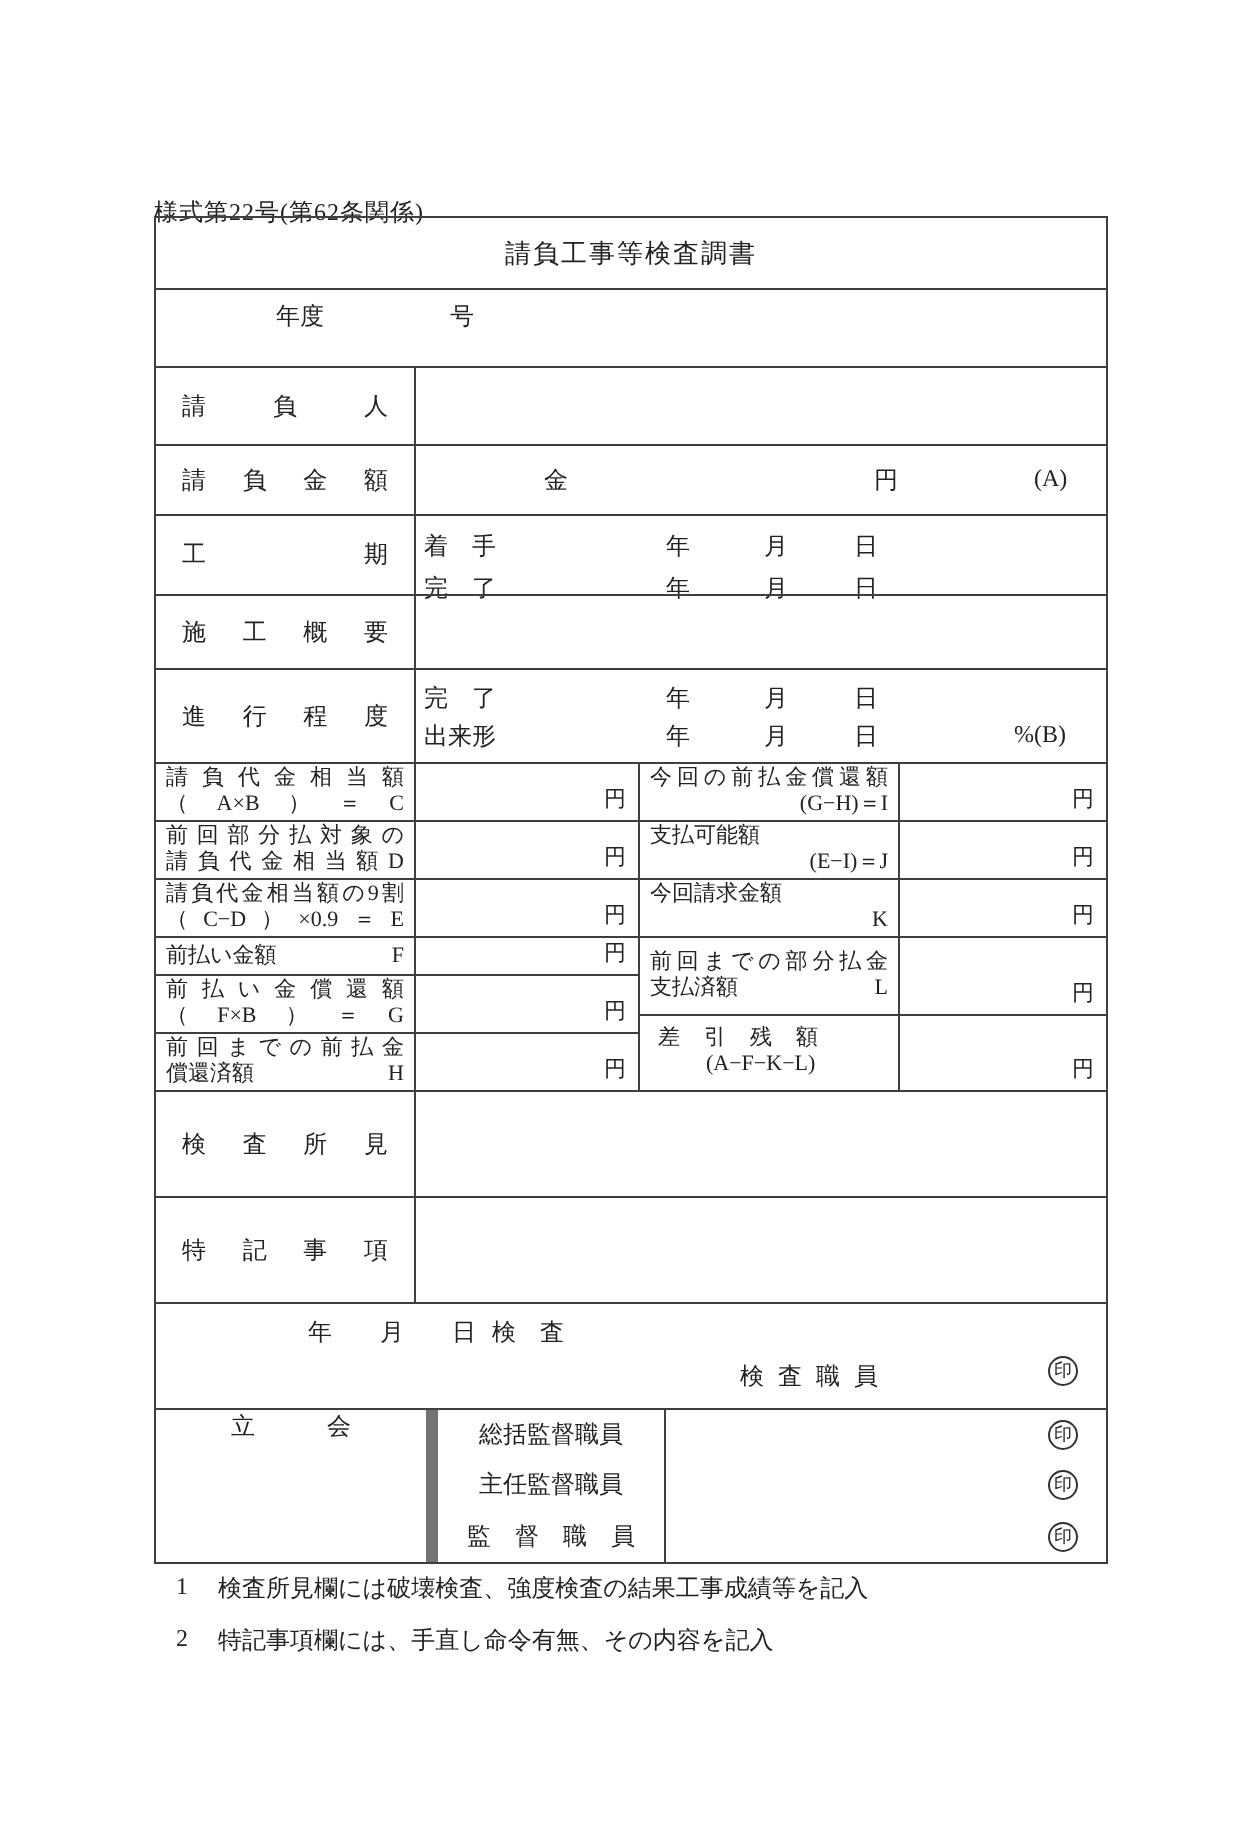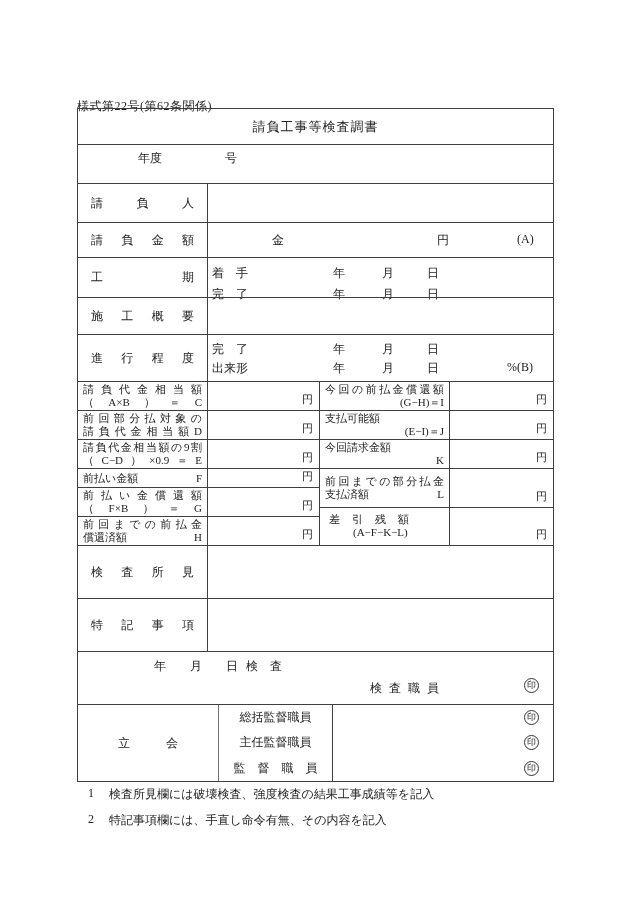--- a/index.html
+++ b/index.html
@@ -70,22 +70,22 @@
   .dy1{top:6px}.dy2{top:28px}
   .dx-year{left:76px}.dx-month{left:112px}.dx-day{left:148px}.dx-kensa{left:168px}
   .dx-inspector{left:292px;letter-spacing:7px;}
   .seal-pos{right:14px;top:26px;}
   .seal{
     width:15px;height:15px;border:1px solid #333;border-radius:50%;
     display:flex;align-items:center;justify-content:center;
     font-size:9px;line-height:1;box-sizing:border-box;
   }
   
-  .witness-left{width:141px;box-sizing:border-box;border-right:1px solid #737373;
-    display:flex;align-items:center;justify-content:center;}
+  .witness-left{width:141px;box-sizing:border-box;border-right:6px solid #737373;
+    display:flex;justify-content:center;}
   .witness-mid{width:114px;box-sizing:border-box;border-right:1px solid #3f3f3f;
     display:flex;flex-direction:column;justify-content:space-around;text-align:center;}
   .witness-right{flex:1;display:flex;flex-direction:column;justify-content:space-around;
     align-items:flex-end;padding-right:14px;}
   .official-line{display:block;}
   
   .footnotes{position:absolute;left:88px;top:786px;font-size:12px;}
   .footnote{display:flex;margin-bottom:9px;}
   .fn-num{width:21px;}
 </style>

